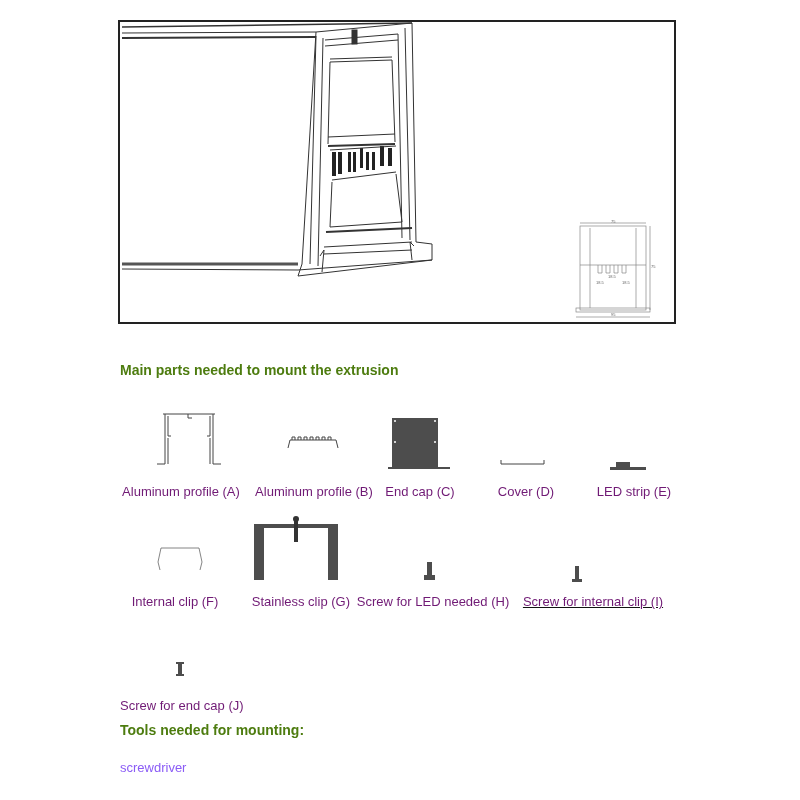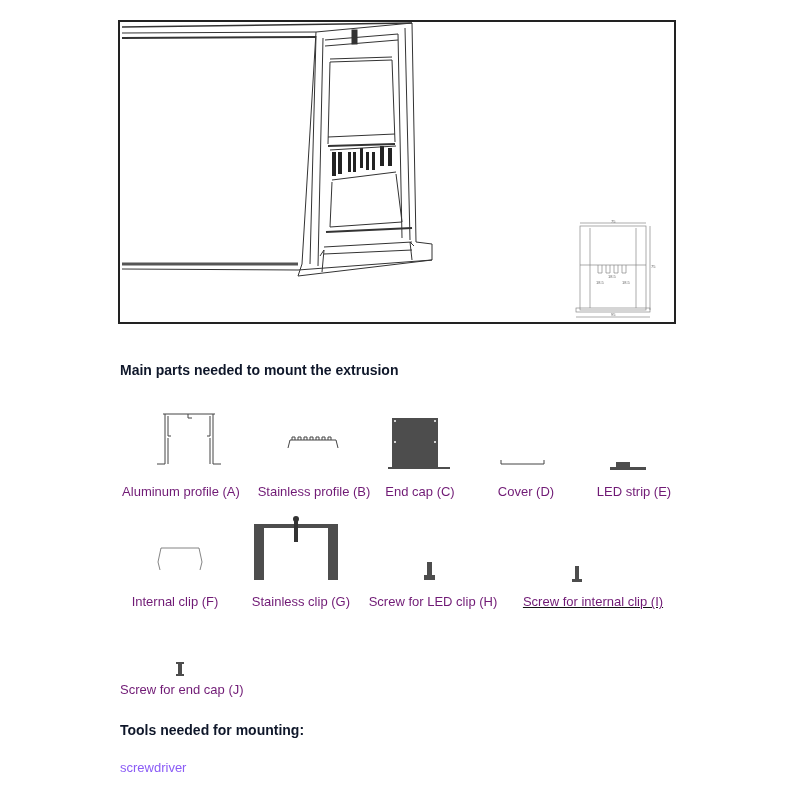--- a/index.html
+++ b/index.html
@@ -1,21 +1,21 @@
 <!DOCTYPE html>
 <html><head>
 <meta charset="utf-8">
 <style>
   html, body { margin: 0; padding: 0; background: #ffffff; }
   body { width: 800px; height: 800px; position: relative; overflow: hidden;
          font-family: "Liberation Sans", sans-serif; color: #111; }
   .frame { position: absolute; left: 118px; top: 20px; width: 558px; height: 304px;
            border: 2px solid #222; box-sizing: border-box; background: #fff; }
   .frame svg { position: absolute; left: 0; top: 0; }
-  .heading { position: absolute; font-weight: bold; font-size: 14px; color: #0f172a; }
+  .heading { position: absolute; font-weight: bold; font-size: 14px; color: #4d7c0f; }
   .part { position: absolute; text-align: center; }
   .part .fig { position: relative; margin: 0 auto; }
   .part .label { font-size: 13px; color: #701a75; white-space: nowrap; }
   .body-text { position: absolute; font-size: 13px; color: #8b5cf6; }
 </style>
 </head>
 <body>
 
 <div class="frame">
   <svg width="556" height="302" viewBox="0 0 556 302">
@@ -112,21 +112,21 @@
 
 <div class="part" style="left:252px; top:412px; width:124px;">
   <div class="fig" style="width:124px; height:58px;">
     <svg width="124" height="58">
       <g fill="none" stroke="#444" stroke-width="1">
         <path d="M36,36 l2,-8 h46 l2,8"></path>
         <path d="M40,28 v-3 h3 v3 M46,28 v-3 h3 v3 M52,28 v-3 h3 v3 M58,28 v-3 h3 v3 M64,28 v-3 h3 v3 M70,28 v-3 h3 v3 M76,28 v-3 h3 v3"></path>
       </g>
     </svg>
   </div>
-  <div class="label" style="margin-top:14px;">Stainless profile (B)</div>
+  <div class="label" style="margin-top:14px;">Aluminum profile (B)</div>
 </div>
 
 <div class="part" style="left:380px; top:412px; width:80px;">
   <div class="fig" style="width:80px; height:58px;">
     <svg width="80" height="58">
       <rect x="12" y="6" width="46" height="50" fill="#4d4d4d"></rect>
       <rect x="8" y="55" width="62" height="2" fill="#4d4d4d"></rect>
       <circle cx="15" cy="9" r="1" fill="#fff"></circle>
       <circle cx="55" cy="9" r="1" fill="#fff"></circle>
       <circle cx="15" cy="30" r="1" fill="#fff"></circle>
@@ -177,39 +177,39 @@
   <div class="label" style="margin-top:14px;">Stainless clip (G)</div>
 </div>
 
 <div class="part" style="left:356px; top:552px; width:154px;">
   <div class="fig" style="width:154px; height:30px;">
     <svg width="154" height="30">
       <rect x="71" y="10" width="5" height="14" fill="#4d4d4d"></rect>
       <rect x="68" y="23" width="11" height="5" fill="#4d4d4d"></rect>
     </svg>
   </div>
-  <div class="label" style="margin-top:12px;">Screw for LED  clip (H)</div>
+  <div class="label" style="margin-top:12px;">Screw for LED  needed (H)</div>
 </div>
 
 <div class="part" style="left:514px; top:552px; width:158px;text-decoration:underline;">
   <div class="fig" style="width:158px; height:30px;">
     <svg width="158" height="30">
       <rect x="61" y="14" width="4" height="14" fill="#4d4d4d"></rect>
       <rect x="58" y="27" width="10" height="4" fill="#4d4d4d"></rect>
     </svg>
   </div>
   <div class="label" style="margin-top:12px;">Screw for internal clip (I)</div>
 </div>
 
 <div class="part" style="left:120px; top:656px; width:124px;">
   <div class="fig" style="width:124px; height:22px;">
     <svg width="124" height="22">
       <rect x="58" y="6" width="4" height="14" fill="#4d4d4d"></rect>
       <rect x="56" y="6" width="8" height="2" fill="#4d4d4d"></rect>
       <rect x="56" y="18" width="8" height="2" fill="#4d4d4d"></rect>
     </svg>
   </div>
-  <div class="label" style="margin-top:4px; text-align:left;">Screw for end cap (J)</div>
+  <div class="label" style="margin-top:20px; text-align:left;">Screw for end cap (J)</div>
 </div>
 
 <div class="heading" style="left:120px; top:722px;">Tools needed for mounting:</div>
 
 <div class="body-text" style="left:120px; top:760px;">screwdriver</div>
 
 </body></html>

